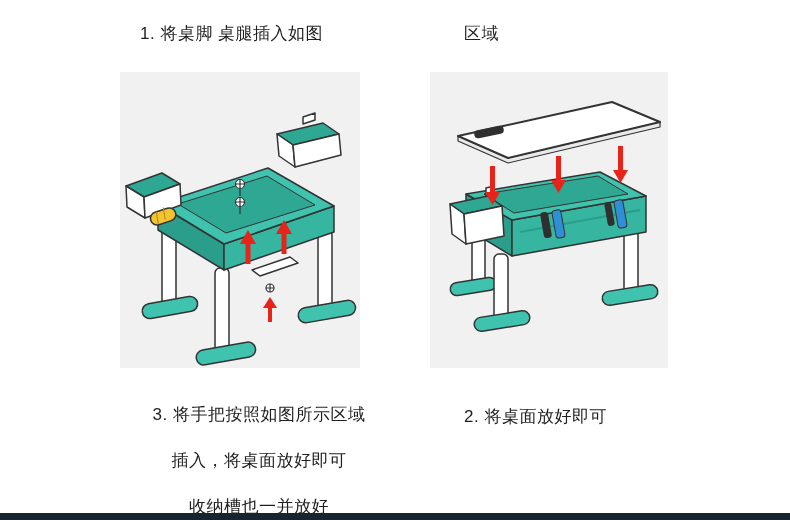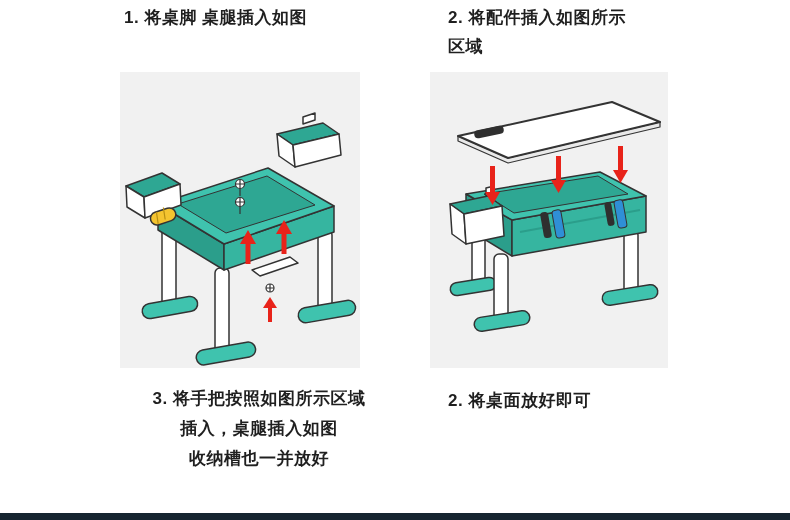--- a/index.html
+++ b/index.html
@@ -6,40 +6,39 @@
   html, body { margin: 0; padding: 0; }
   body {
     width: 790px; height: 520px;
     position: relative;
     background: #ffffff;
     font-family: "Liberation Sans", "DejaVu Sans", sans-serif;
     color: #1f1f1f;
     overflow: hidden;
   }
   .step-text { position: absolute; font-size: 17px; line-height: 29px; letter-spacing: 0.5px; }
-  .step-text p { margin: 0; font-weight: bold; }
+  .step-text p { margin: 16px; }
   #step1 { left: 124px; top: 3px; width: 260px; }
   #step2 { left: 448px; top: 3px; width: 240px; }
   #step3 { left: 124px; top: 384px; width: 270px; line-height: 30px; text-align: center; }
   #step4 { left: 448px; top: 386px; width: 240px; }
   .panel { position: absolute; top: 72px; height: 296px; background: #f1f1f1; }
   #panel-left  { left: 120px; width: 240px; }
   #panel-right { left: 430px; width: 238px; }
   .panel svg { display: block; }
   .footer-bar { position: absolute; left: 0; bottom: 0; width: 790px; height: 7px; background: #162530; }
 </style>
 </head>
 <body>
 
 <div class="step-text" id="step1">
   <p>1. 将桌脚 桌腿插入如图</p>
 </div>
 
 <div class="step-text" id="step2">
-  <p>2. 将配件插入如图所示</p>
   <p>区域</p>
 </div>
 
 <div class="panel" id="panel-left">
   <svg viewBox="0 0 240 296" width="240" height="296">
 
     <g stroke="#333" stroke-width="1.5" stroke-linejoin="round">
       <path d="M183 52 L195 48 L195 41 L183 45 Z" fill="#fff"></path>
       <path d="M157 62 L203 51 L219 62 L173 73 Z" fill="#2ea793"></path>
       <path d="M157 62 L173 73 L175 95 L159 84 Z" fill="#fff"></path>
@@ -154,21 +153,21 @@
       <rect x="126" y="84" width="5" height="24"></rect>
       <polygon points="121,108 136,108 128.5,121"></polygon>
       <rect x="188" y="74" width="5" height="24"></rect>
       <polygon points="183,98 198,98 190.5,111"></polygon>
     </g>
   </svg>
 </div>
 
 <div class="step-text" id="step3">
   <p>3. 将手把按照如图所示区域</p>
-  <p>插入，桌腿插入如图</p>
+  <p>插入，将桌面放好即可</p>
   <p>收纳槽也一并放好</p>
 </div>
 
 <div class="step-text" id="step4">
   <p>2. 将桌面放好即可</p>
 </div>
 
 <div class="footer-bar"></div>
 
 </body></html>

